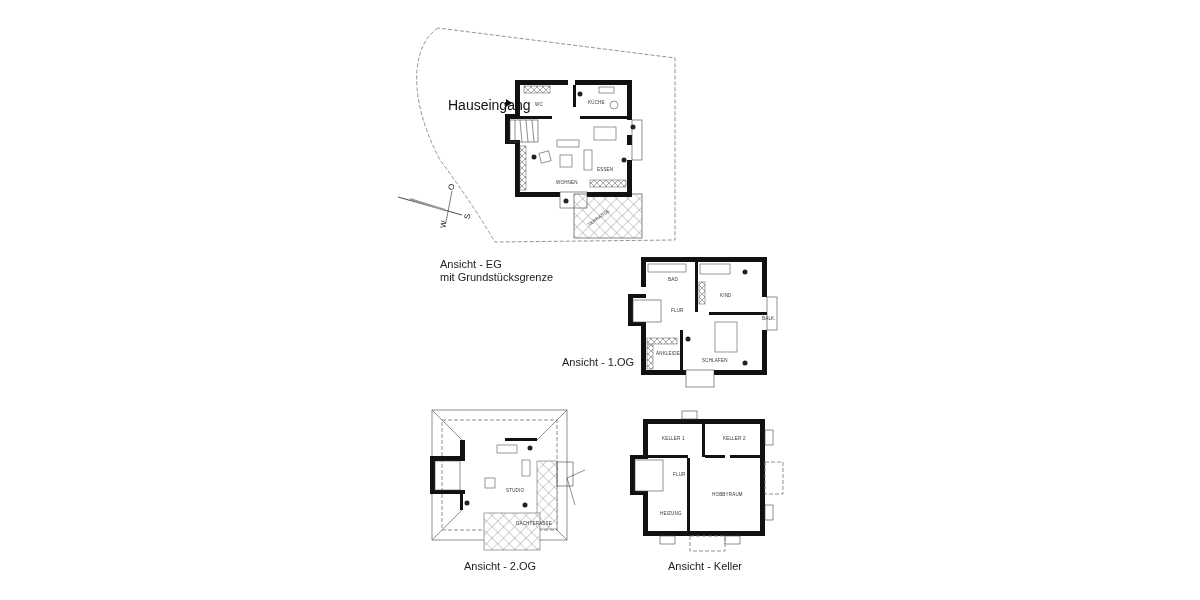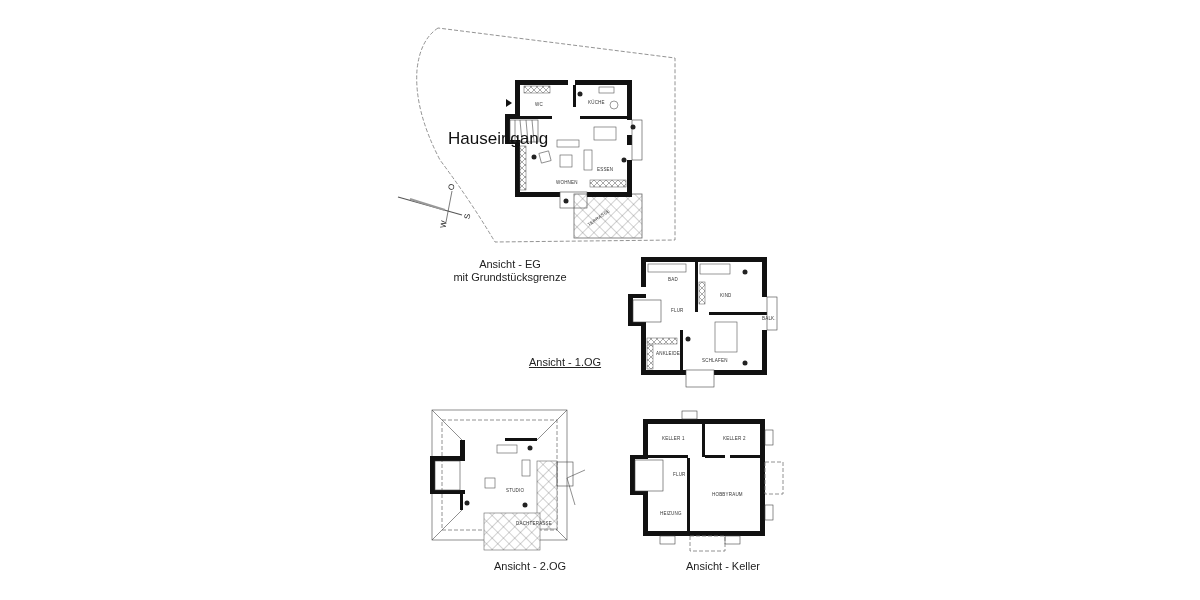--- a/index.html
+++ b/index.html
@@ -1,24 +1,24 @@
 <!DOCTYPE html>
 <html><head>
 <meta charset="utf-8">
 <style>
   html,body{margin:0;padding:0;background:#fff;}
   body{width:1200px;height:600px;position:relative;overflow:hidden;font-family:"Liberation Sans",sans-serif;color:#111;}
-  .caption{position:absolute;font-size:11px;line-height:13px;text-align:center;color:#222;}
+  .caption{position:absolute;font-size:11px;line-height:13px;color:#222;}
   .room{font-size:4.5px;fill:#333;font-family:"Liberation Sans",sans-serif;letter-spacing:0.2px;}
   svg{position:absolute;overflow:visible;}
   .wall{fill:#111;}
   .thin{stroke:#444;stroke-width:0.6;fill:none;}
   .furn{stroke:#555;stroke-width:0.6;fill:#fff;}
   .dash{stroke:#777;stroke-width:0.8;fill:none;stroke-dasharray:4 2;}
-  .entrance-label{position:absolute;font-size:17px;color:#111;margin-top:32px;}
+  .entrance-label{position:absolute;font-size:14px;color:#111;}
 </style>
 </head>
 <body>
 
 <svg width="1200" height="600" style="left:0;top:0;">
   <defs>
     <pattern id="hatch" width="8" height="8" patternUnits="userSpaceOnUse" patternTransform="rotate(45)">
       <rect width="8" height="8" fill="#fff"></rect>
       <line x1="0" y1="0" x2="0" y2="8" stroke="#666" stroke-width="0.6"></line>
       <line x1="0" y1="0" x2="8" y2="0" stroke="#666" stroke-width="0.6"></line>
@@ -197,15 +197,15 @@
   </g>
 </svg>
 
 <div class="entrance-label" style="left:448px;top:97px;">Hauseingang</div>
 
 <div class="caption" style="left:440px;top:258px;width:140px;">
   <div>Ansicht - EG</div>
   <div>mit Grundstücksgrenze</div>
 </div>
 
-<div class="caption" style="left:515px;top:356px;width:100px;text-decoration:underline;">Ansicht - 1.OG</div>
-<div class="caption" style="left:480px;top:560px;width:100px;">Ansicht - 2.OG</div>
+<div class="caption" style="left:562px;top:356px;width:100px;">Ansicht - 1.OG</div>
+<div class="caption" style="left:464px;top:560px;width:100px;">Ansicht - 2.OG</div>
 <div class="caption" style="left:668px;top:560px;width:110px;">Ansicht - Keller</div>
 
 </body></html>

